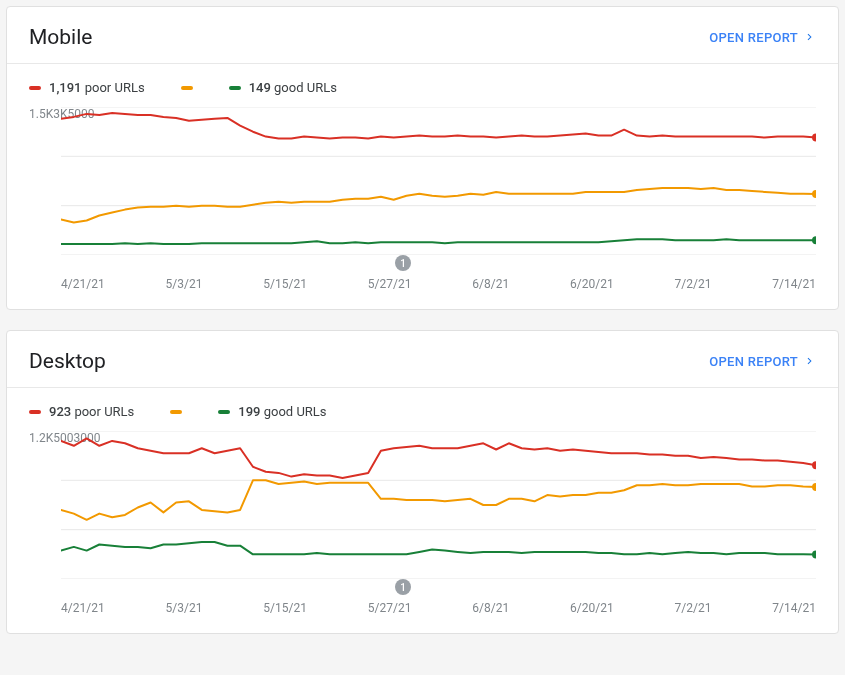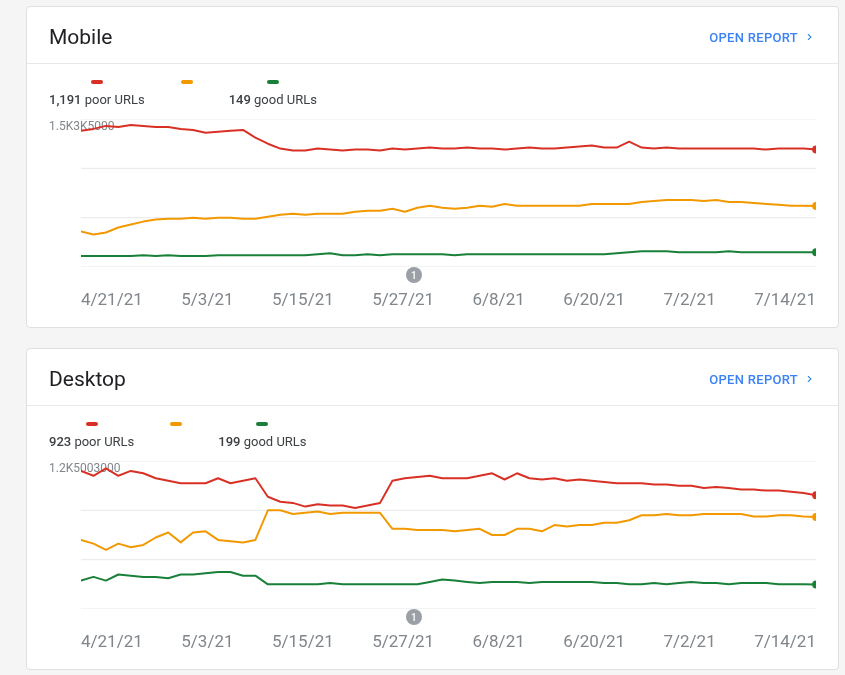--- a/index.html
+++ b/index.html
@@ -9,21 +9,20 @@
       padding: 6px;
       color: #3c4043;
       width: 845px;
     }
     .card {
       background: #fff;
       border: 1px solid #e0e0e0;
       border-radius: 4px;
       margin-bottom: 20px;
       overflow: hidden;
-      margin-left: 20px;
     }
     .card-header {
       display: flex;
       justify-content: space-between;
       align-items: center;
       padding: 18px 22px 14px;
     }
     .card-title {
       font-size: 21px;
       font-weight: 400;
@@ -39,21 +38,21 @@
       letter-spacing: 0.3px;
       cursor: pointer;
     }
     .open-report svg { width: 12px; height: 12px; }
     .divider { border-top: 1px solid #e8e8e8; }
     .legend {
       display: flex;
       gap: 36px;
       padding: 16px 22px 6px;
     }
-    .legend-item { display: flex; align-items: center; gap: 8px; flex-direction: column; }
+    .legend-item { display: flex; align-items: center; gap: 8px; }
     .swatch { width: 12px; height: 4px; border-radius: 2px; }
     .sw-poor { background: #d93025; }
     .sw-need { background: #f29900; }
     .sw-good { background: #188038; }
     .legend-text { font-size: 13px; color: #3c4043; }
     .legend-text .count { font-weight: 500; }
     .chart-wrap { padding: 6px 22px 18px; }
     .y-labels {
       display: flex;
       flex-direction: row;
@@ -81,21 +80,21 @@
       font-weight: 500;
       display: flex;
       align-items: center;
       justify-content: center;
       transform: translateX(-50%);
     }
     .x-labels {
       display: flex;
       margin-left: 32px;
       justify-content: space-between;
-      font-size: 17px;
+      font-size: 12px;
       color: #80868b;
       padding-top: 2px;
     }
     .endpoint-dot { fill-opacity: 1; }
   </style>
 </head>
 <body>
 
 <div class="card">
   <div class="card-header">

